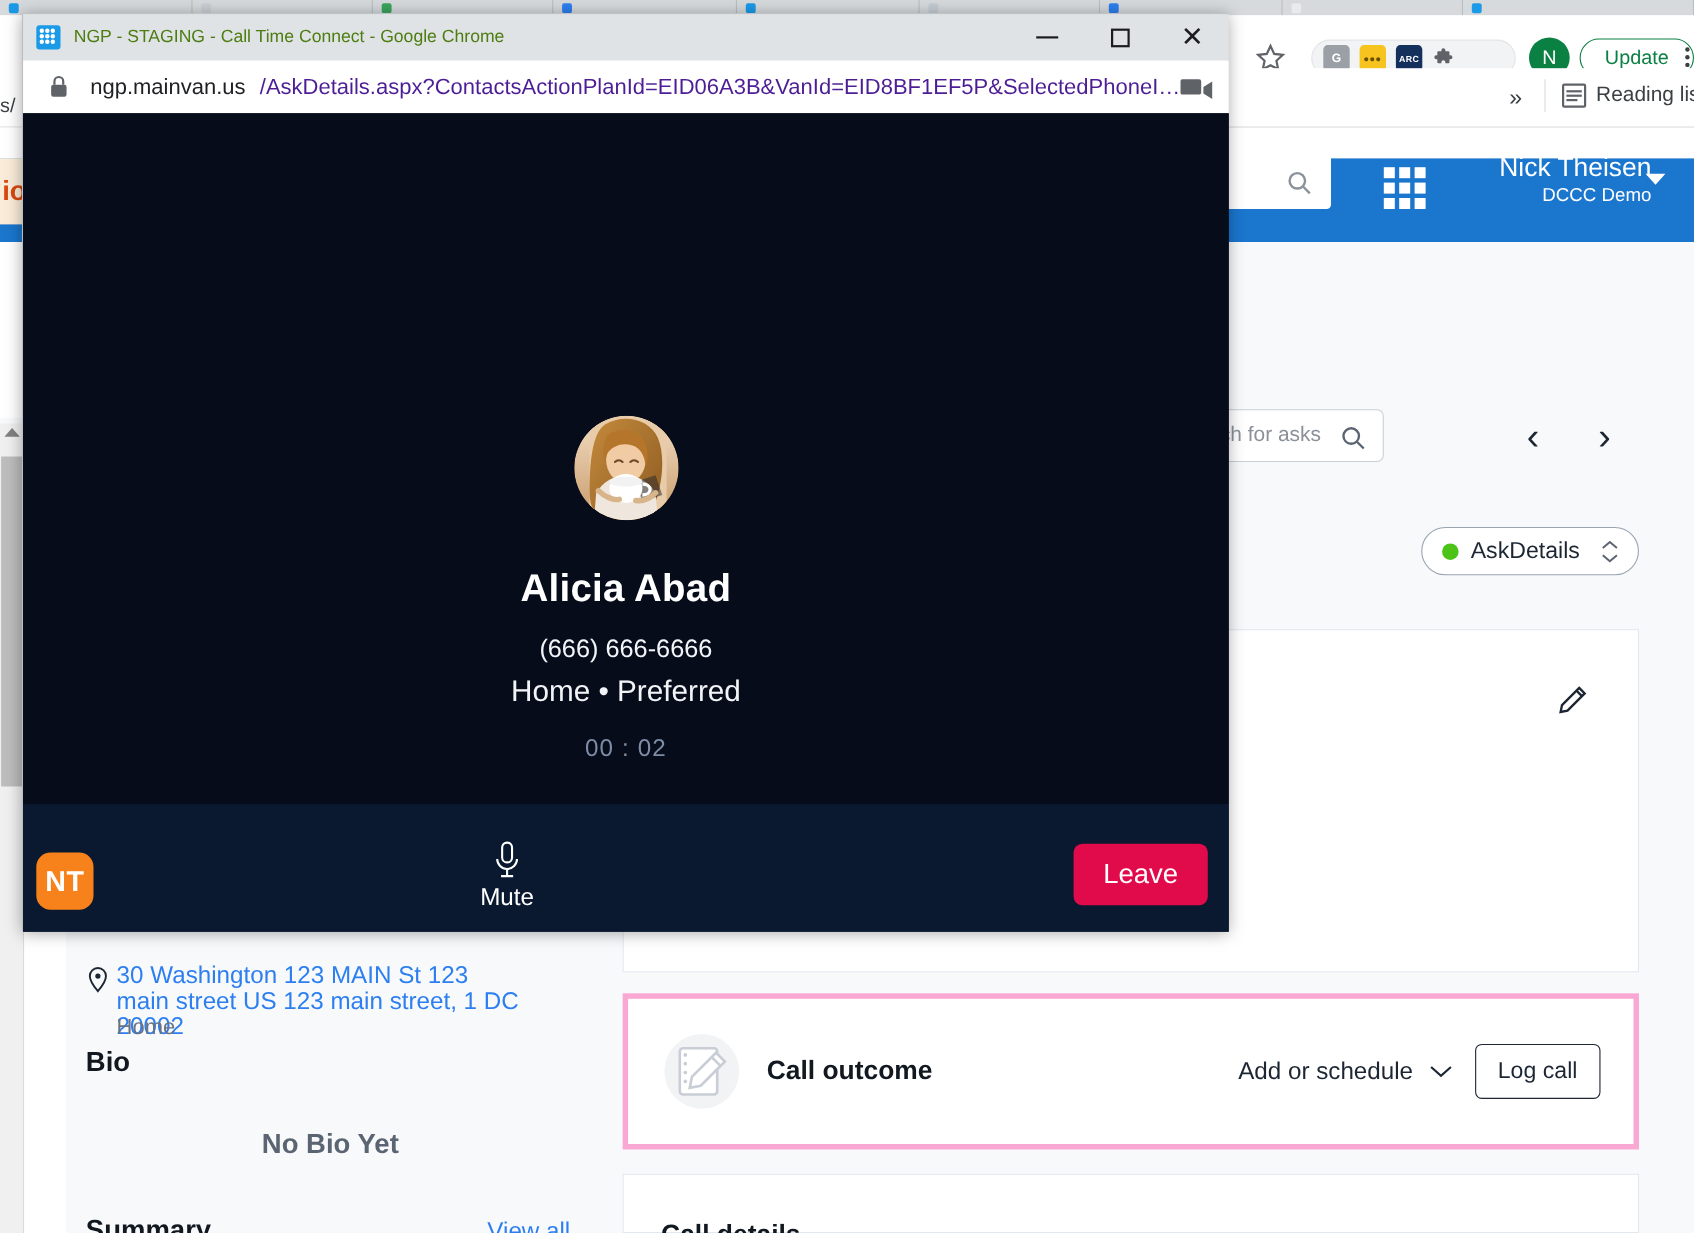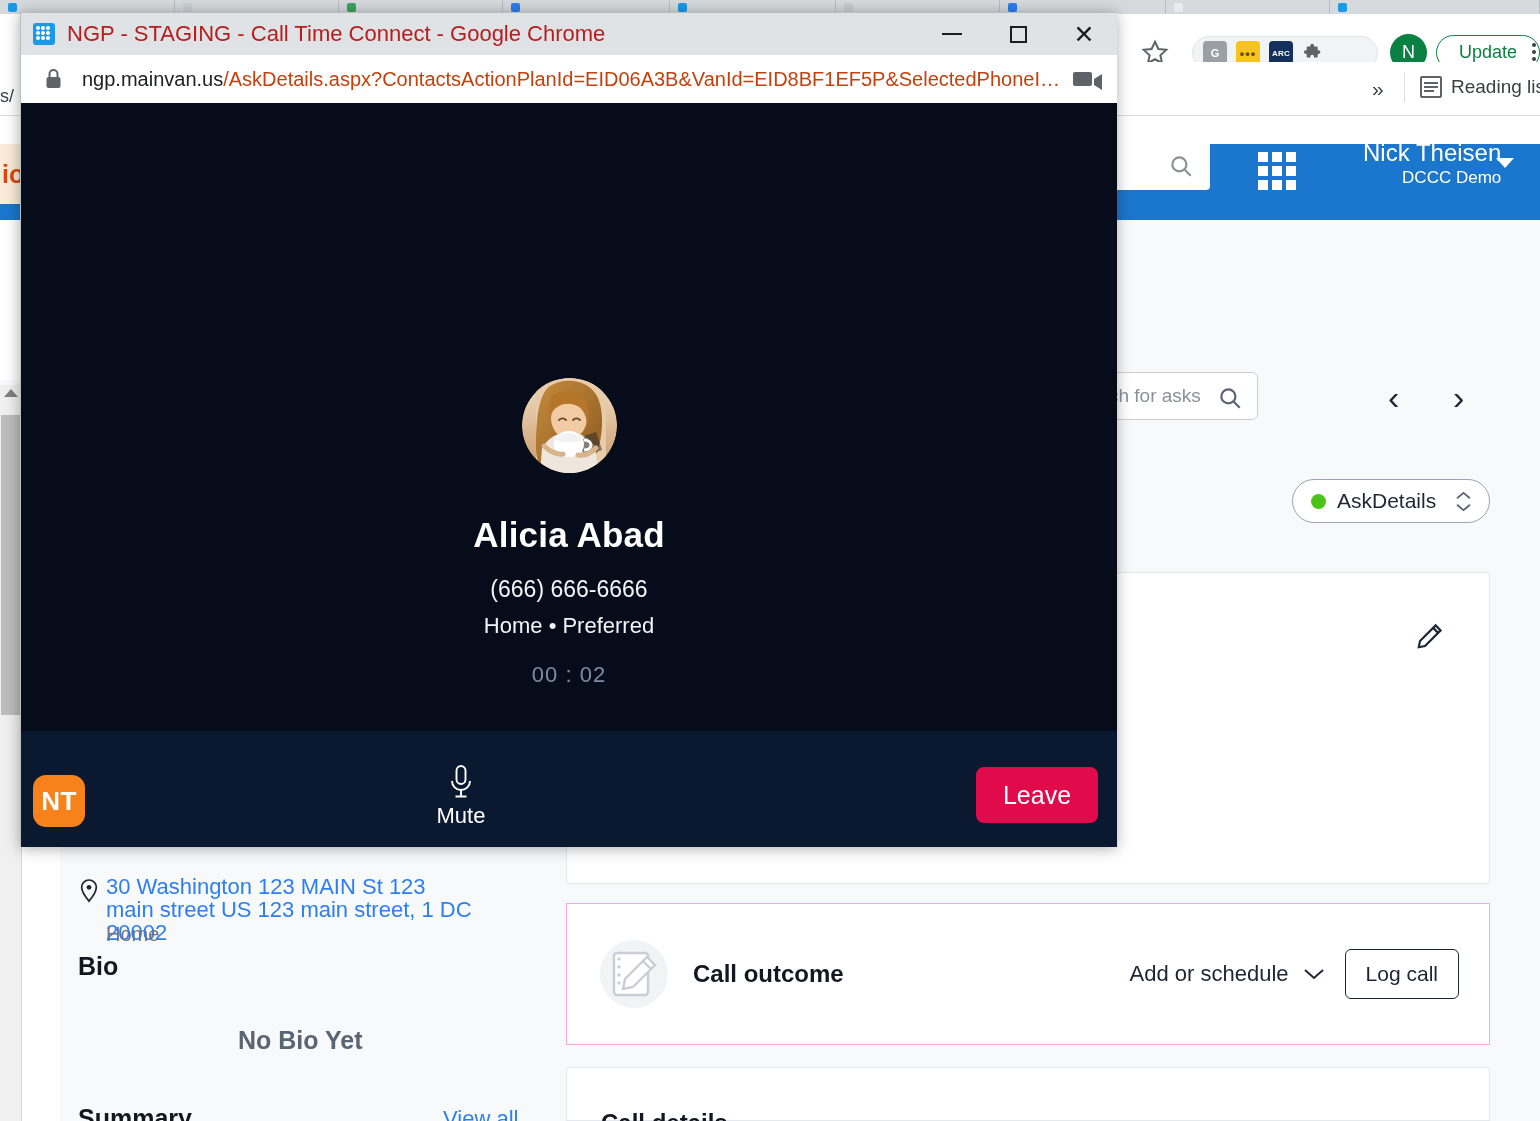--- a/index.html
+++ b/index.html
@@ -189,21 +189,21 @@
     position: absolute; left: 548px; top: 681px;
     font-size: 20px; font-weight: 700; color: #5b6472;
   }
   .field-value {
     position: absolute; left: 548px; top: 710px;
     font-size: 22px; color: #1d2633;
   }
 
   .card-outcome {
     position: absolute; left: 566px; top: 903px; width: 924px; height: 142px;
-    background: #ffffff; border: 1px solid #f9a8d4;
+    background: #ffffff; border: 5px solid #f9a8d4;
     display: flex; align-items: center; padding: 0 30px;
   }
   .oc-icon { width: 74px; height: 74px; flex: none; position: relative; }
   .oc-text { margin-left: 22px; }
   .oc-title { font-size: 24px; font-weight: 700; color: #111820; line-height: 32px; }
   .oc-sub { font-size: 21px; color: #6b7280; line-height: 30px; }
   .oc-right { margin-left: auto; display: flex; align-items: center; gap: 20px; }
   .oc-dd { display: flex; align-items: center; gap: 14px;
     font-size: 22px; color: #1d2633; }
   .oc-log {
@@ -260,39 +260,39 @@
   }
   .popup-fav {
     width: 22px; height: 22px; border-radius: 3px; background: #1b9ae8;
     flex: none; position: relative;
   }
   .popup-fav .dots { position: absolute; inset: 3px;
     display: grid; grid-template-columns: repeat(3,4px); grid-template-rows: repeat(3,4px);
     gap: 1px; }
   .popup-fav .dots i { background: #fff; border-radius: 50%; display: block; }
   .popup-title-text {
-    margin-left: 12px; font-size: 22px; color: #b91c1c; white-space: nowrap;
+    margin-left: 12px; font-size: 16px; color: #4d7c0f; white-space: nowrap;
   }
   .win-btns { position: absolute; right: 0; top: 0; height: 42px; display: flex; }
   .win-btn { width: 66px; height: 42px; display: flex; align-items: center;
     justify-content: center; color: #1c1c1c; }
   .win-min { width: 20px; height: 2px; background: #1c1c1c; }
   .win-max { width: 17px; height: 17px; border: 2px solid #1c1c1c; }
 
   .popup-urlbar {
     position: absolute; left: 0; top: 42px; width: 1096px; height: 48px;
     background: #ffffff; display: flex; align-items: center; padding: 0 14px;
   }
   .lock-icon { width: 17px; height: 22px; flex: none; margin-left: 10px; }
   .popup-url {
     margin-left: 20px; font-size: 20px; color: #202124; white-space: nowrap;
     overflow: hidden;
   }
   .popup-url .dom { color: #202124; }
-  .popup-url .rest { color: #c2410c; }
+  .popup-url .rest { color: #4c1d95; margin-left: 13px; }
   .cam-icon { margin-left: auto; width: 30px; height: 22px; flex: none; }
 
   
   .call-panel {
     position: absolute; left: 0; top: 90px; width: 1096px; height: 744px;
     background: #060c1a;
   }
   .call-stage {
     position: absolute; left: 0; top: 0; width: 1096px; height: 628px;
     background: #060c1a;
@@ -305,21 +305,21 @@
   }
   .call-name {
     margin-top: 42px; font-size: 35px; font-weight: 700; color: #ffffff;
     letter-spacing: .2px;
     text-align: right;
   }
   .call-phone {
     margin-top: 21px; font-size: 23px; color: #f2f4f7;
   }
   .call-meta {
-    margin-top: 10px; font-size: 22px; color: #f2f4f7; text-align: right;
+    margin-top: 10px; font-size: 27px; color: #f2f4f7; text-align: right;
   }
   .call-timer {
     margin-top: 23px; font-size: 22px; color: #7d8da6; letter-spacing: 1px;
   }
   .call-toolbar {
     position: absolute; left: 0; top: 628px; width: 1096px; height: 116px;
     background: #0a1830;
   }
   .nt-badge {
     position: absolute; left: 12px; top: 44px; width: 52px; height: 52px;

